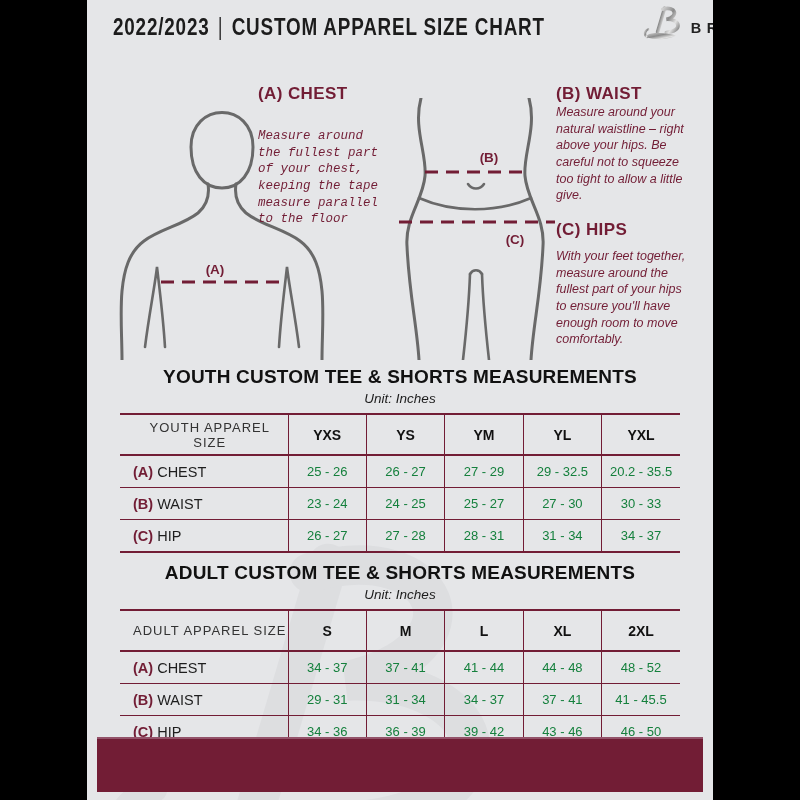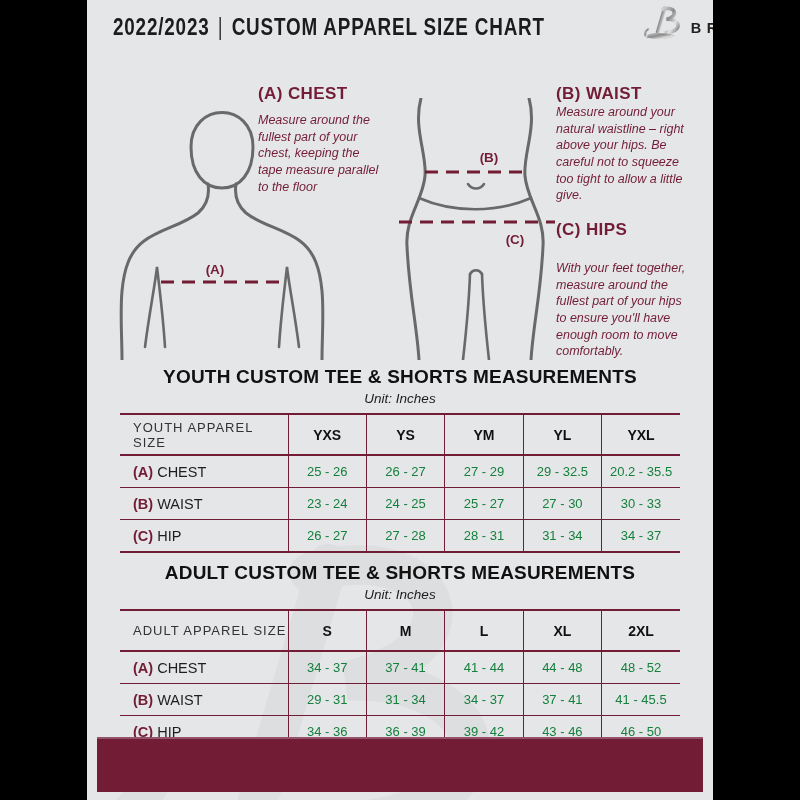--- a/index.html
+++ b/index.html
@@ -28,21 +28,21 @@
 
   
   .tables{position:absolute;top:366px;left:0;right:0;z-index:2;text-align:center;}
   .section-title{font-weight:bold;font-size:19px;color:#111;letter-spacing:.2px;}
   .unit{font-style:italic;font-size:13.5px;color:#1c1c1c;margin-top:3px;}
   table.size-table{width:560px;margin:7px auto 0;border-collapse:collapse;
     border-top:2px solid var(--maroon,#721d35);border-bottom:2px solid var(--maroon,#721d35);background:transparent;}
   table.size-table th+th, table.size-table td+td{border-left:1.5px solid var(--maroon,#721d35);}
   table.size-table thead th{border-bottom:2px solid var(--maroon,#721d35);height:37px;}
   table.size-table tbody td{border-top:1px solid var(--maroon,#721d35);height:29px;}
-  .head-label{font-weight:normal;font-size:13px;letter-spacing:1px;color:#333;text-align:left;padding-left:13px;}
+  .head-label{font-weight:normal;font-size:13px;letter-spacing:1px;color:#333;text-align:center;padding-left:13px;}
   .size-col{font-weight:bold;font-size:14px;color:#111;text-align:center;}
   .row-label{text-align:left;padding-left:13px;font-size:14.5px;color:#1e1e1e;}
   .row-label .prefix{font-weight:bold;color:var(--maroon,#721d35);}
   .val{font-size:13px;color:#15803d;}
   .adult-block{margin-top:9px;}
 
   
   .footer-bar{position:absolute;left:10px;right:10px;bottom:8px;height:53px;z-index:3;
     background:var(--maroon,#721d35);border-top:2px solid #94536a;}
 </style>
@@ -107,27 +107,27 @@
       <path class="detail" d="M85,176 C88,171 94,171 97,176"></path>
       <path class="detail" d="M85,176 C84,205 81,235 78,262"></path>
       <path class="detail" d="M97,176 C98,205 101,235 104,262"></path>
       <path class="dash" d="M40,74 L142,74"></path>
       <text class="fig-label" x="104" y="64" text-anchor="middle">(B)</text>
       <path class="dash" d="M14,124 L170,124"></path>
       <text class="fig-label" x="130" y="146" text-anchor="middle">(C)</text>
     </svg>
 
     <div class="measure-heading" style="left:171px;top:84px;">(A) CHEST</div>
-    <div class="measure-text" style="left:171px;top:112px;width:128px;">Measure around the fullest part of your chest, keeping the tape measure parallel to the floor</div>
+    <div class="measure-text" style="left:171px;top:128px;width:128px;font-family:Liberation Mono, monospace;">Measure around the fullest part of your chest, keeping the tape measure parallel to the floor</div>
 
     <div class="measure-heading" style="left:469px;top:84px;">(B) WAIST</div>
     <div class="measure-text" style="left:469px;top:104px;width:132px;">Measure around your natural waistline – right above your hips. Be careful not to squeeze too tight to allow a little give.</div>
 
     <div class="measure-heading" style="left:469px;top:220px;">(C) HIPS</div>
-    <div class="measure-text" style="left:469px;top:260px;width:138px;">With your feet together, measure around the fullest part of your hips to ensure you'll have enough room to move comfortably.</div>
+    <div class="measure-text" style="left:469px;top:248px;width:138px;">With your feet together, measure around the fullest part of your hips to ensure you'll have enough room to move comfortably.</div>
   </div>
 
   <div class="tables">
 
     <div class="table-block">
       <div class="section-title">YOUTH CUSTOM TEE &amp; SHORTS MEASUREMENTS</div>
       <div class="unit">Unit: Inches</div>
       <table class="size-table">
         <colgroup>
             <col style="width:30%">

